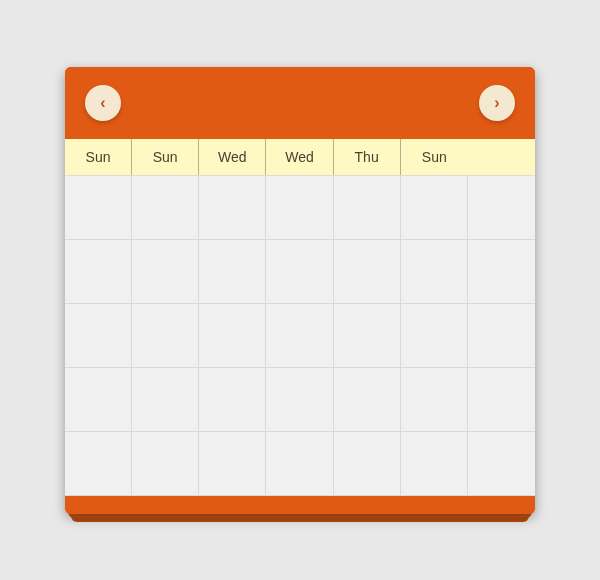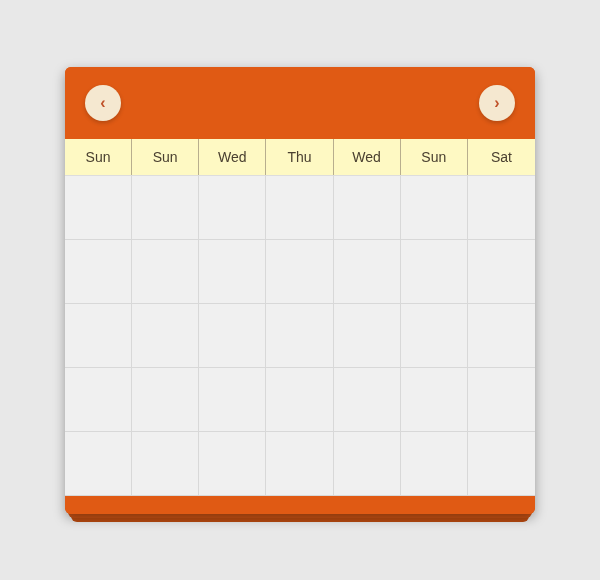--- a/index.html
+++ b/index.html
@@ -147,24 +147,23 @@
       </button>
       <button class="nav-btn">
         <span>›</span>
       </button>
     </div>
 
     <div class="day-headers">
       <div class="day-header">Sun</div>
       <div class="day-header">Sun</div>
       <div class="day-header">Wed</div>
+      <div class="day-header">Wed</div>
       <div class="day-header">Thu</div>
-      <div class="day-header">Wed</div>
       <div class="day-header">Sun</div>
-      <div class="day-header">Sat</div>
     </div>
 
     <div class="calendar-grid">
 
       <div class="calendar-cell"></div>
       <div class="calendar-cell"></div>
       <div class="calendar-cell"></div>
       <div class="calendar-cell"></div>
       <div class="calendar-cell"></div>
       <div class="calendar-cell"></div>

